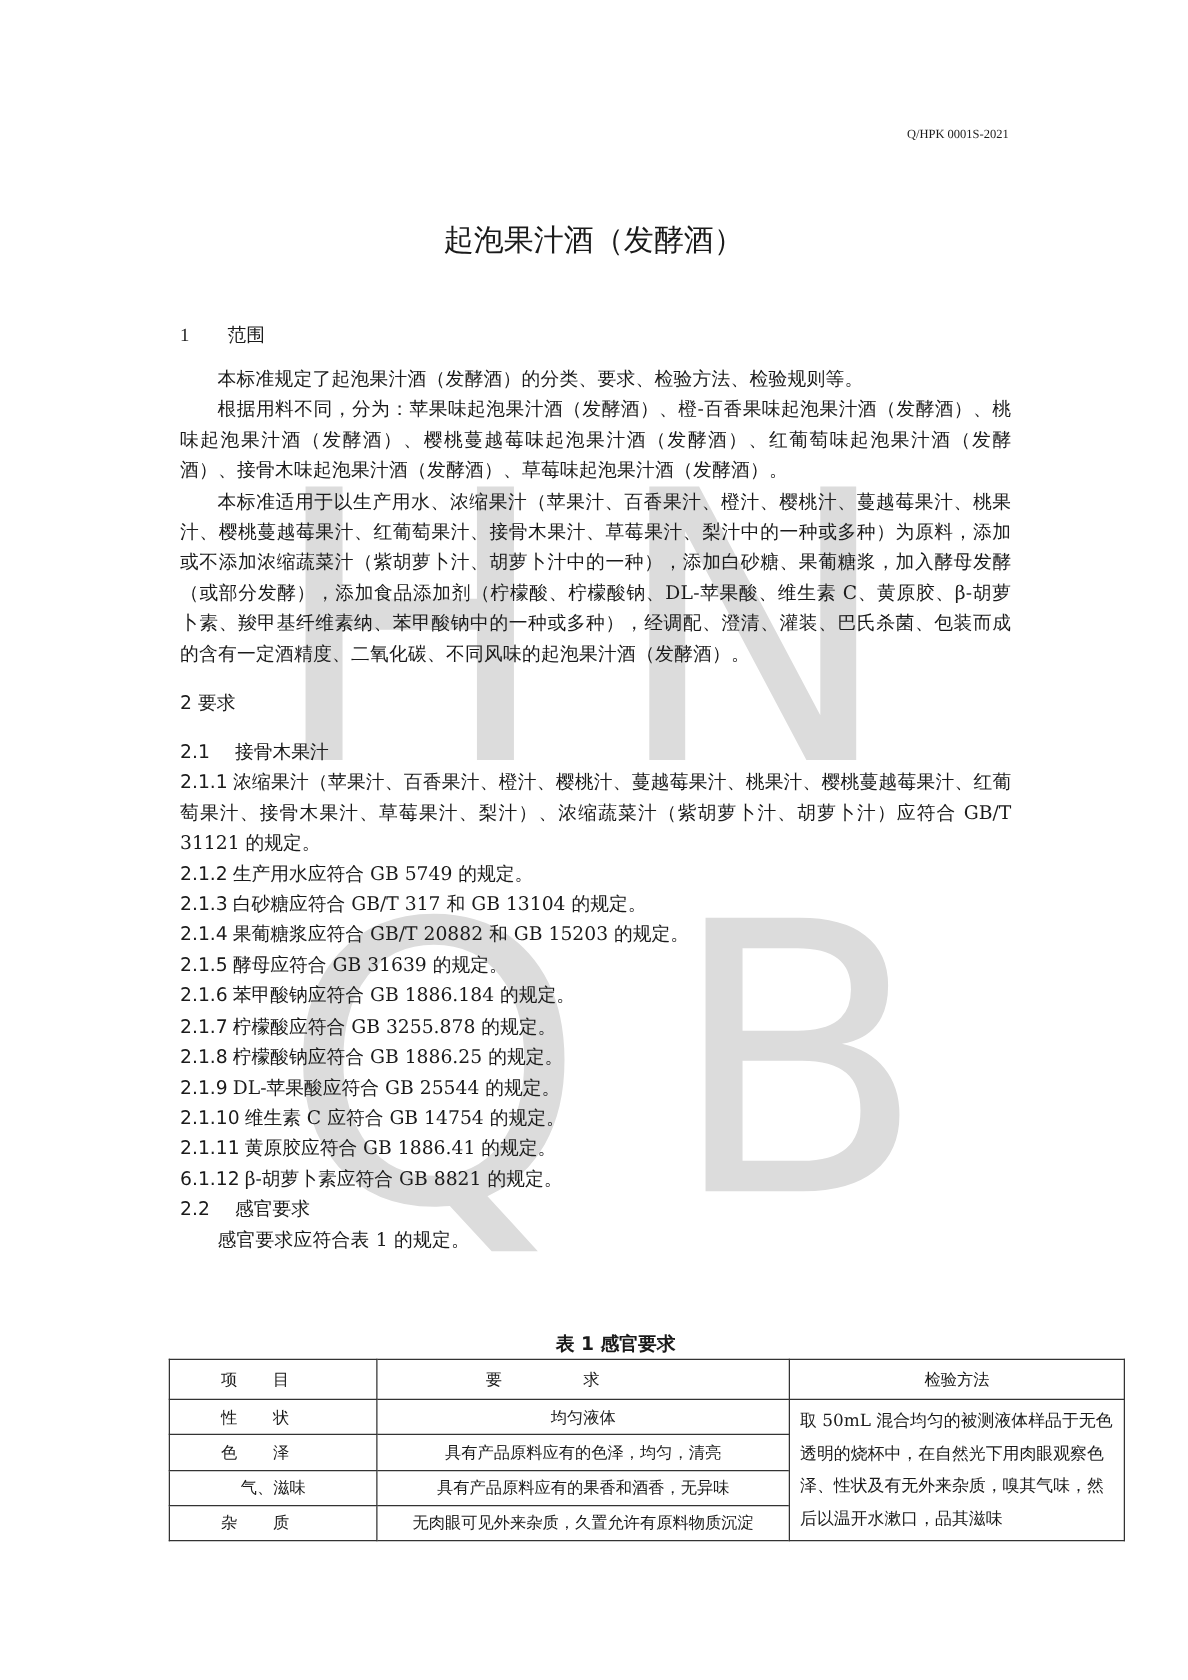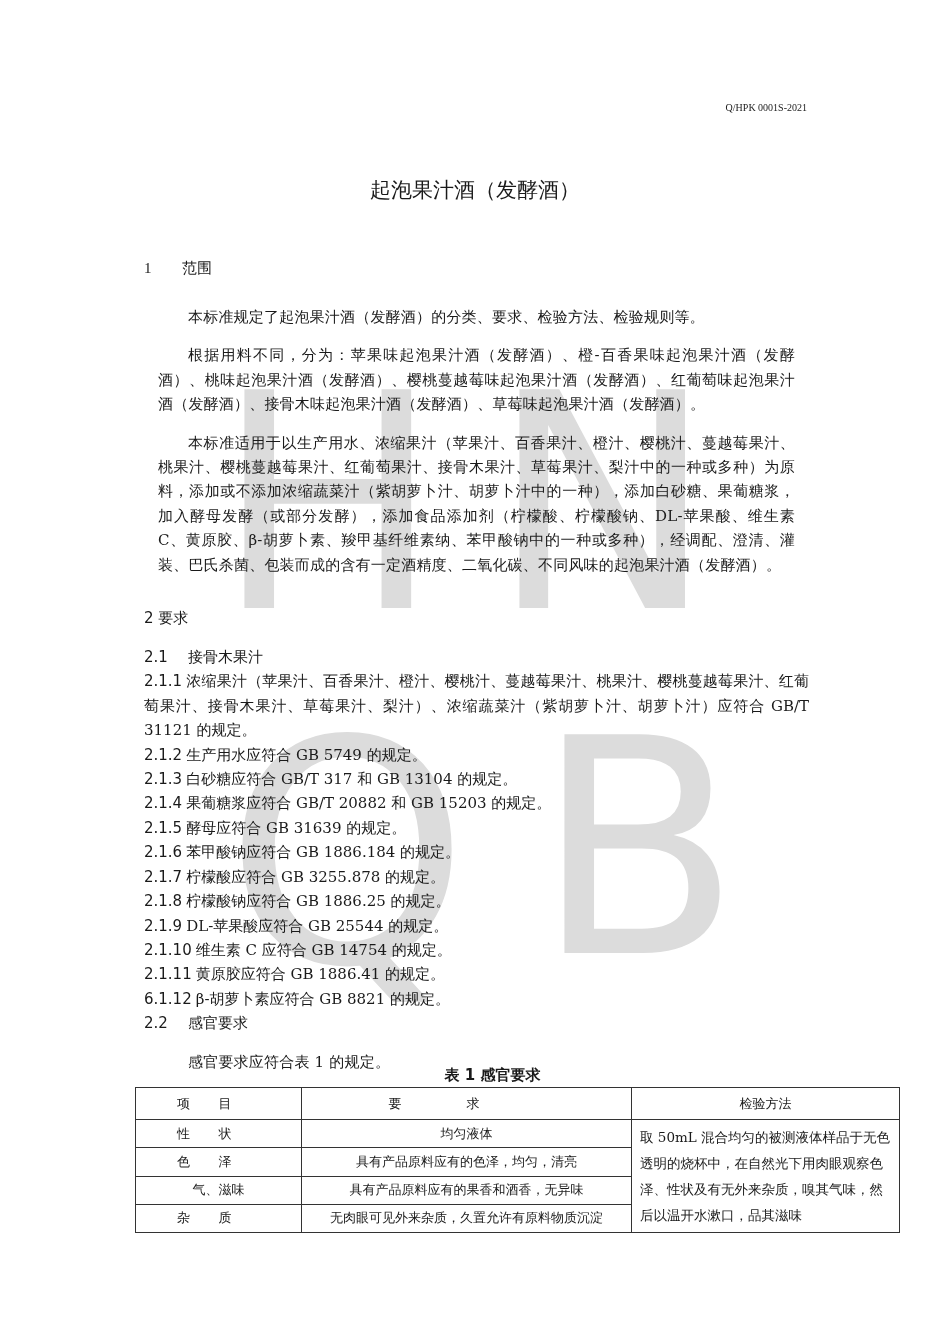--- a/index.html
+++ b/index.html
@@ -16,26 +16,26 @@
   .wm-n { left: 490px; top: 355px; font-size: 300px; }
   .wm-q { left: 225px; top: 700px; font-size: 310px; }
   .wm-b { left: 535px; top: 700px; font-size: 300px; }
   .page { position: absolute; left: 0; top: 0; width: 950px; height: 1344px; z-index: 1; }
   .doc-code {
     position: absolute; right: 143px; top: 102px;
     font-family: "Liberation Serif", serif; font-size: 10px;
   }
   .doc-title {
     position: absolute; left: 0; width: 950px; top: 176px; text-align: center;
-    font-family: "DejaVu Sans", sans-serif; font-size: 21px;
+    font-family: "DejaVu Sans", sans-serif; font-size: 24px;
   }
   .content { position: absolute; left: 144px; top: 255px; width: 665px; font-size: 15px; }
   .h1 { font-family: "DejaVu Sans", sans-serif; font-size: 15px; margin: 0; height: 26px; line-height: 26px; }
   .h1 .num { display: inline-block; width: 38px; font-family: "Liberation Serif", serif; }
-  .para { margin: 14px; line-height: 24.4px; text-indent: 2em; text-align: justify; letter-spacing: 0.2px; }
+  .para { margin: 0; line-height: 24.4px; text-indent: 2em; text-align: justify; letter-spacing: 0.2px; }
   .gap-s { height: 10px; }
   .gap-m { height: 14px; }
   .sec2 { font-family: "DejaVu Sans", sans-serif; font-size: 15px; height: 26px; line-height: 26px; }
   .h2 { font-family: "DejaVu Sans", sans-serif; font-size: 15px; height: 24.4px; line-height: 24.4px; }
   .h2 .num { display: inline-block; width: 44px; }
   .item { line-height: 24.4px; text-align: justify; }
   .item .num { font-family: "DejaVu Sans", sans-serif; margin-right: 4px; }
   .table-caption {
     position: absolute; left: 0; width: 985px; top: 1066px; text-align: center;
     font-family: "DejaVu Sans", sans-serif; font-size: 15px; font-weight: bold;

